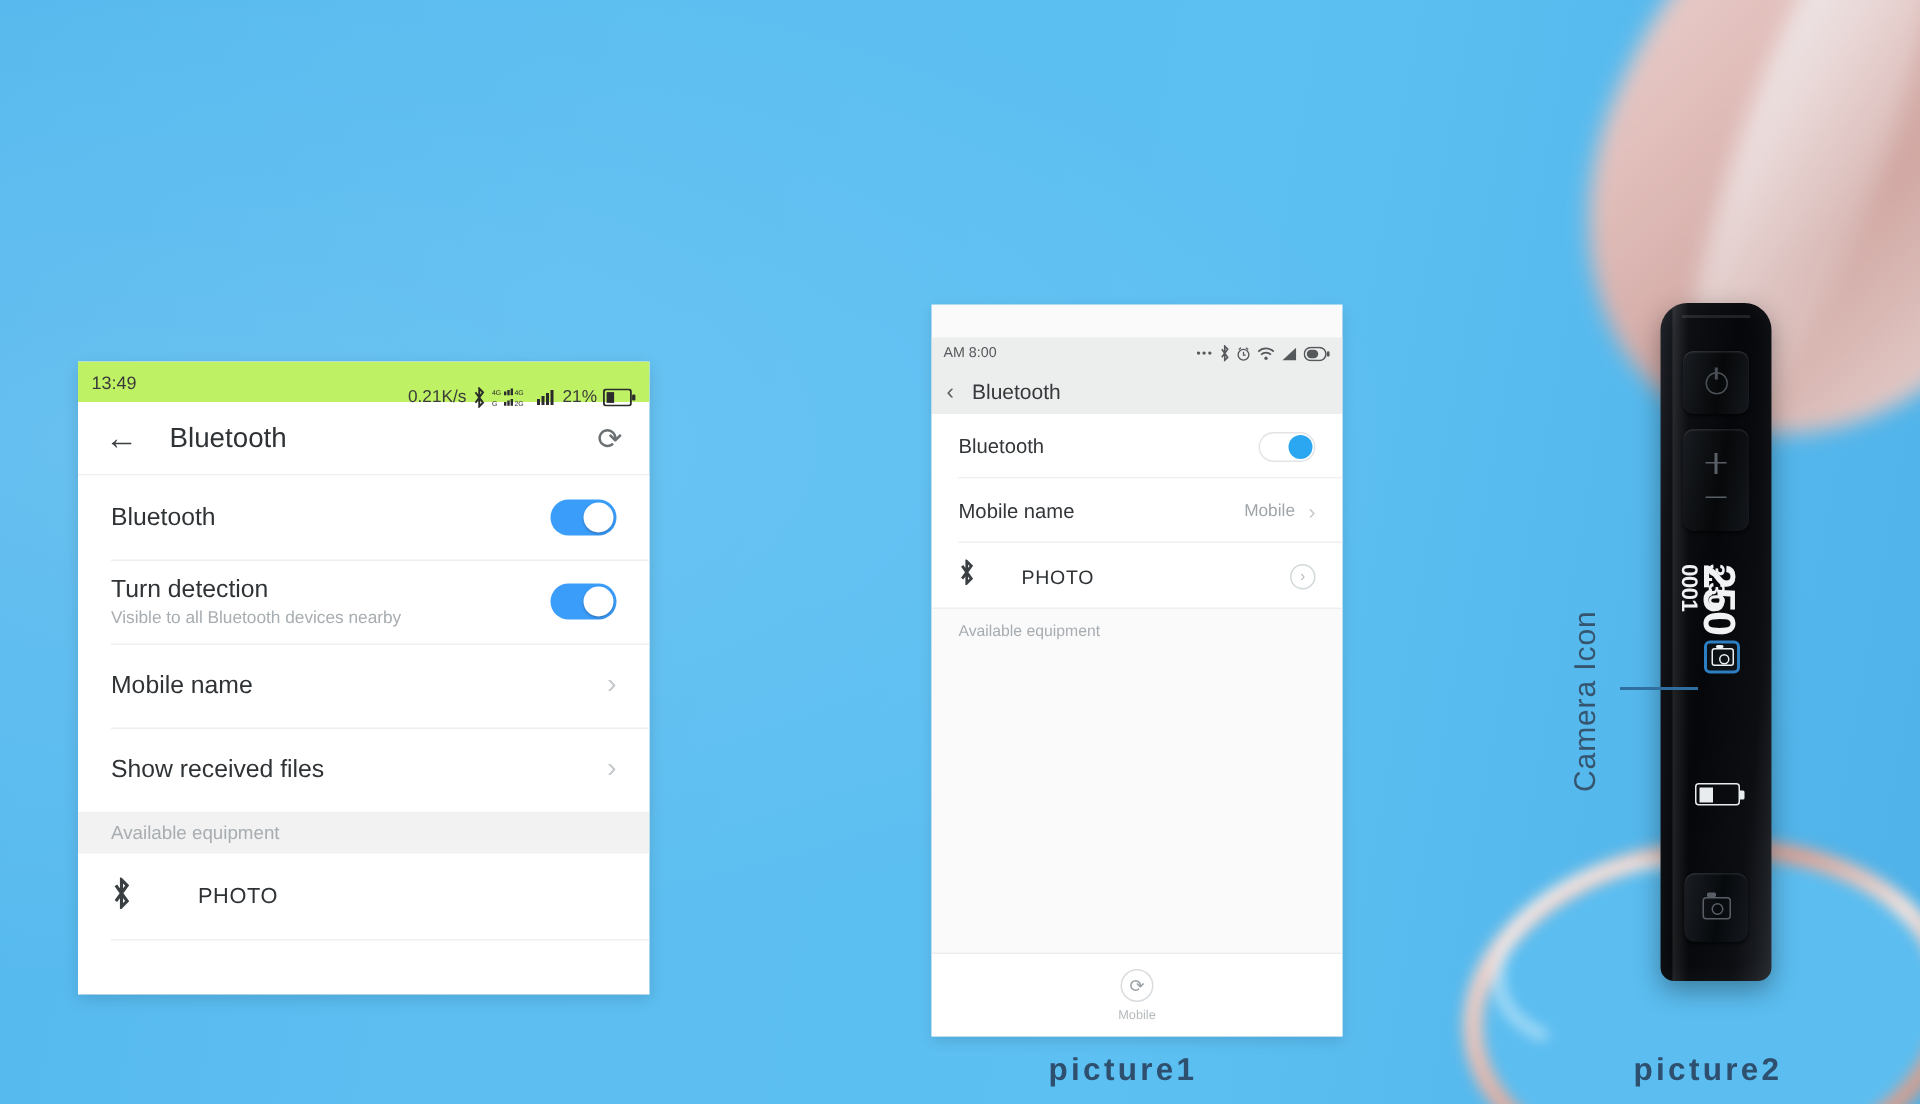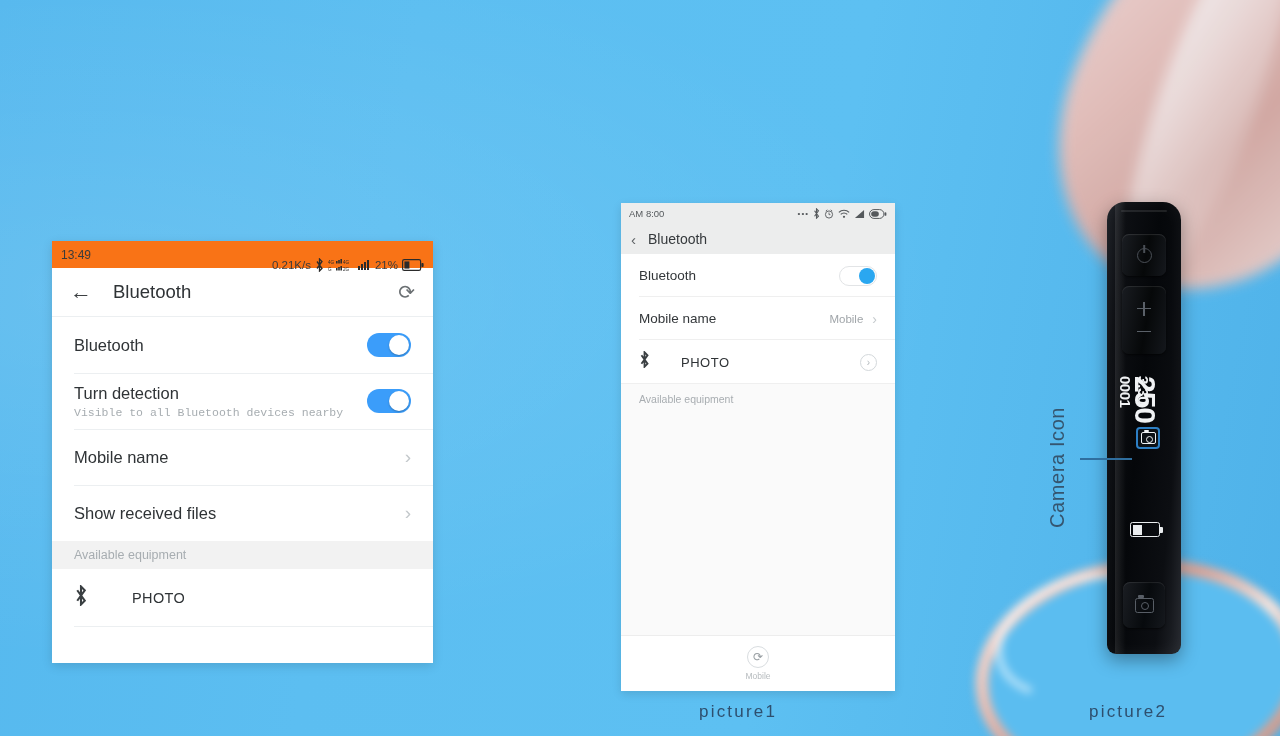--- a/index.html
+++ b/index.html
@@ -56,37 +56,37 @@
   #instr-right { left: 608px; top: 24px;  width: 672px; }
 
   
   #phone1 {
     position: absolute; left: 52px; top: 241px; width: 381px; height: 422px;
     background: #ffffff; box-shadow: 0 3px 10px rgba(0,0,0,.13);
     font-family: "Liberation Sans", sans-serif; overflow: hidden;
   }
   #phone1 .statusbar {
     height: 27px; display: flex; align-items: center; padding: 0 9px;
-    font-size: 11.5px; color: #3b3b3b; background: #f97316;
+    font-size: 11.5px; color: #3b3b3b; background: #bef264;
   }
   #phone1 .sb-left { font-size: 12px; }
   #phone1 .sb-right { margin-left: auto; display: flex; align-items: center; gap: 4px; margin-top: 20px; }
   .nav1 { height: 49px; display: flex; align-items: center; padding: 0 18px;
           border-bottom: 1px solid #eceff1; }
   .nav1 .back { font-size: 22px; color: #3c4043; line-height: 1; }
   .nav1 .title { font-size: 18.5px; color: #2f3336; margin-left: 21px; }
   .nav1 .refresh { margin-left: auto; color: #6b7073; font-size: 20px; }
 
   .row1 { display: flex; align-items: center; padding: 0 22px; min-height: 56px;
           position: relative; background: #fff; }
   .row1 + .row1::before, .row1.bord::before {
     content: ""; position: absolute; left: 22px; right: 0; top: 0; height: 1px; background: #eceff1;
   }
   .row1 .rlabel { font-size: 16.5px; color: #2f3336; }
-  .row1 .rsub { font-size: 11.5px; color: #a7adb1; margin-top: 3px; font-family: Liberation Mono, monospace; }
+  .row1 .rsub { font-size: 11.5px; color: #a7adb1; margin-top: 3px; }
   .row1 .rchev { margin-left: auto; color: #c3c8cb; font-size: 19px; font-weight: 300; }
   .toggle-on {
     margin-left: auto; width: 44px; height: 24px; border-radius: 12px; background: #3b9dfa;
     position: relative; flex: 0 0 auto;
   }
   .toggle-on::after { content:""; position:absolute; right:2px; top:2px; width:20px; height:20px;
     border-radius:50%; background:#fff; box-shadow: 0 1px 2px rgba(0,0,0,.25); }
   .sechead1 { background: #f2f2f2; padding: 7px 22px; font-size: 12.5px; color: #a7adb1; }
   .devrow1 { display: flex; align-items: center; padding: 0 22px; min-height: 58px; position: relative; }
   .devrow1::after { content:""; position:absolute; left:22px; right:0; bottom:0; height:1px; background:#eceff1; }
@@ -94,21 +94,21 @@
   .devrow1 .dname { font-size: 14.5px; color: #2f3336; letter-spacing: .4px; margin-left: 24px; }
 
   
   #phone2 {
     position: absolute; left: 621px; top: 203px; width: 274px; height: 488px;
     background: #fafafa; box-shadow: 0 3px 9px rgba(0,0,0,.12); overflow: hidden;
     display: flex; flex-direction: column;
   }
   #phone2 .statusbar2 {
     height: 21px; background: #eceded; display: flex; align-items: center; padding: 0 8px;
-    font-size: 9.5px; color: #55595c;
+    font-size: 9.5px; color: #55595c; margin-top: 22px;
   }
   #phone2 .sb2-right { margin-left: auto; display: flex; align-items: center; gap: 4px; }
   .nav2 { height: 30px; background: #eceded; display: flex; align-items: center; padding: 0 10px; }
   .nav2 .back2 { font-size: 15px; color: #5c6164; font-weight: 300; }
   .nav2 .title2 { font-size: 14px; color: #35393c; margin-left: 12px; }
   .row2 { background:#fff; display:flex; align-items:center; padding: 0 18px; min-height: 43px;
           position: relative; }
   .row2::after { content:""; position:absolute; left:18px; right:0; bottom:0; height:1px; background:#efefef; }
   .row2 .r2label { font-size: 13.5px; color: #33373a; }
   .row2 .r2val { margin-left:auto; font-size: 11.5px; color: #a0a5a9; }
@@ -202,21 +202,21 @@
   }
   #cam-annot .vtext {
     position:absolute; left:0; top:0;
     transform: rotate(-90deg); transform-origin: left top;
     transform: rotate(-90deg) translate(-160px, 0);
     font-size: 20px; color:#35556f; letter-spacing:.6px; white-space:nowrap;
   }
   #cam-leader { position:absolute; left:1080px; top:458px; width:52px; height:2px; background:#2f6e9e; }
 
   
-  .caption { position:absolute; font-size: 17px; color:#2e4f6e; letter-spacing: 2.2px; }
+  .caption { position:absolute; font-size: 21px; color:#2e4f6e; letter-spacing: 2.2px; font-weight: bold; }
   #cap1 { left: 699px; top: 702px; }
   #cap2 { left: 1089px; top: 702px; text-align: center; }
 </style>
 </head>
 <body>
 
 <div id="stage">
 
   <div class="ribbon-wrap">
     <div class="ribbon rb1"></div>

